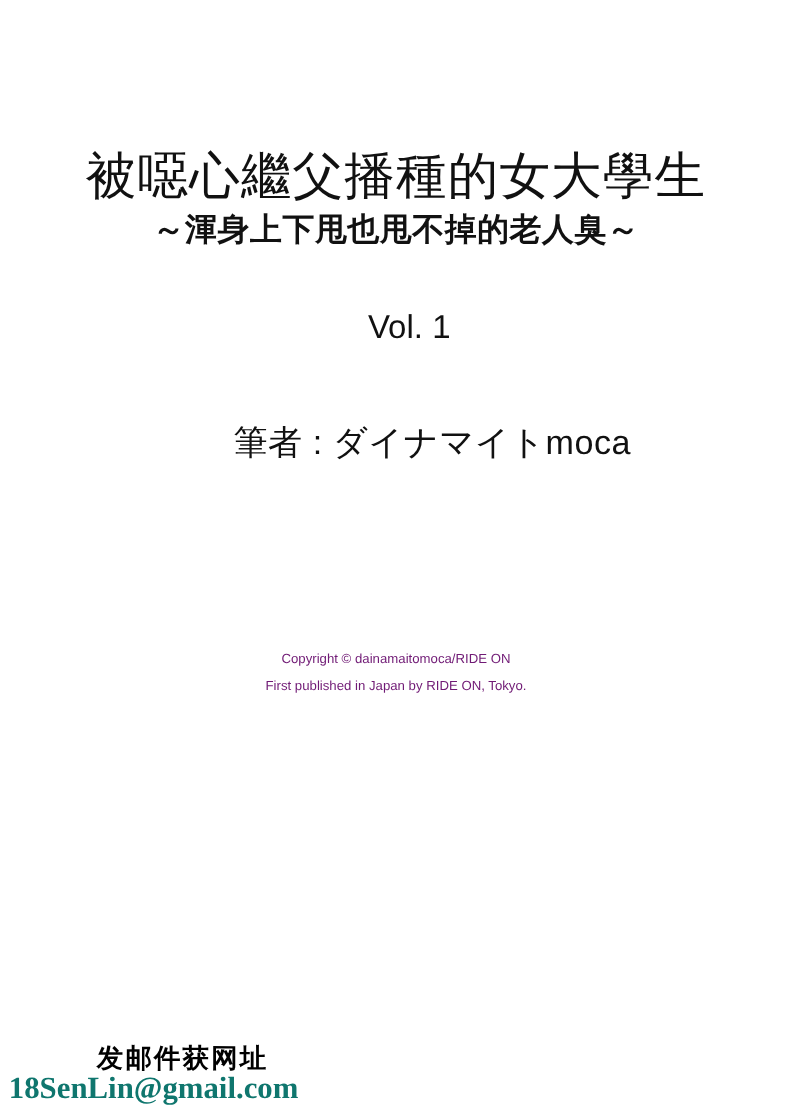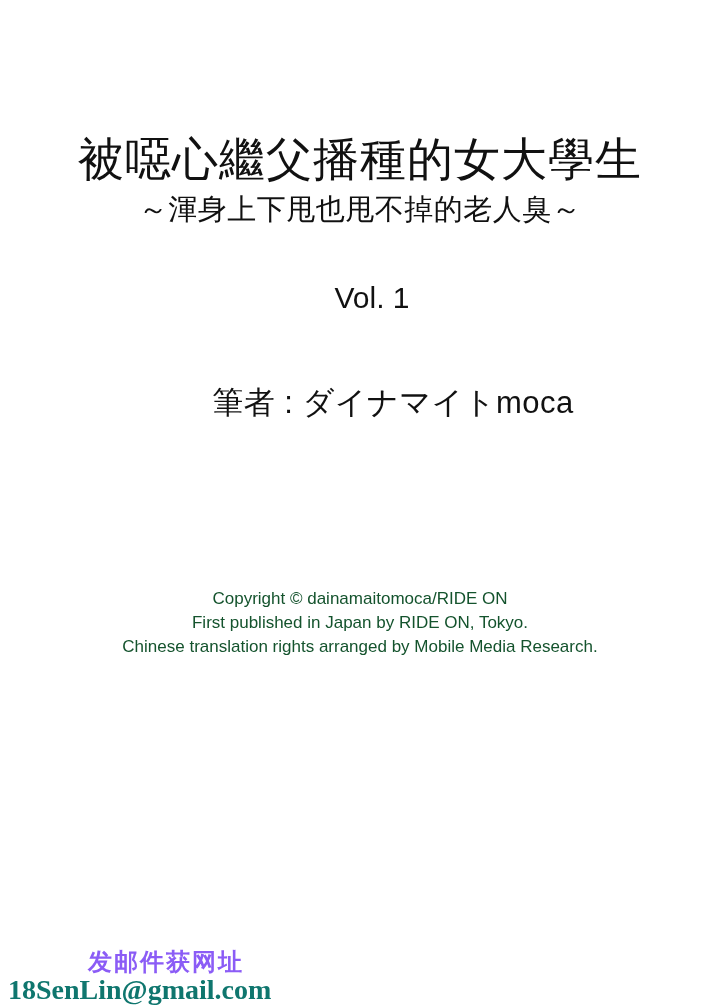--- a/index.html
+++ b/index.html
@@ -26,43 +26,43 @@
   .main-title {
     top: 134px;
     font-size: 46px;
     font-weight: 500;
     letter-spacing: 1px;
     line-height: 1.1;
   }
   .subtitle {
     top: 194px;
     font-size: 29px;
-    font-weight: 400;
+    font-weight: 700;
     letter-spacing: 0.5px;
     line-height: 1.1;
   }
   .volume {
     top: 281px;
     font-size: 30px;
     font-weight: 400;
     margin-left: 12px;
   }
   .author {
     top: 382px;
     font-size: 31px;
     font-weight: 500;
     letter-spacing: 0.5px;
     margin-left: 33px;
   }
   .copyright {
     top: 587px;
-    font-size: 17px;
+    font-size: 12px;
     line-height: 24px;
     font-weight: 400;
-    color: #14532d;
+    color: #701a75;
   }
   .copyright div {
     white-space: nowrap;
   }
   .watermark-cta {
     position: absolute;
     left: 88px;
     top: 946px;
     font-family: "Liberation Serif", serif;
     font-weight: bold;
@@ -89,20 +89,19 @@
 
   <div class="centered subtitle">～渾身上下甩也甩不掉的老人臭～</div>
 
   <div class="centered volume">Vol. 1</div>
 
   <div class="centered author">筆者 : ダイナマイトmoca</div>
 
   <div class="centered copyright">
     <div>Copyright © dainamaitomoca/RIDE ON</div>
     <div>First published in Japan by RIDE ON, Tokyo.</div>
-    <div>Chinese translation rights arranged by Mobile Media Research.</div>
   </div>
 
-  <div class="watermark-cta" style="color: #8b5cf6;">发邮件获网址</div>
+  <div class="watermark-cta" style="color: #000000;">发邮件获网址</div>
 
   <div class="watermark-email" style="color: #0f766e;">18SenLin@gmail.com</div>
 
 </div>
 
 </body></html>

